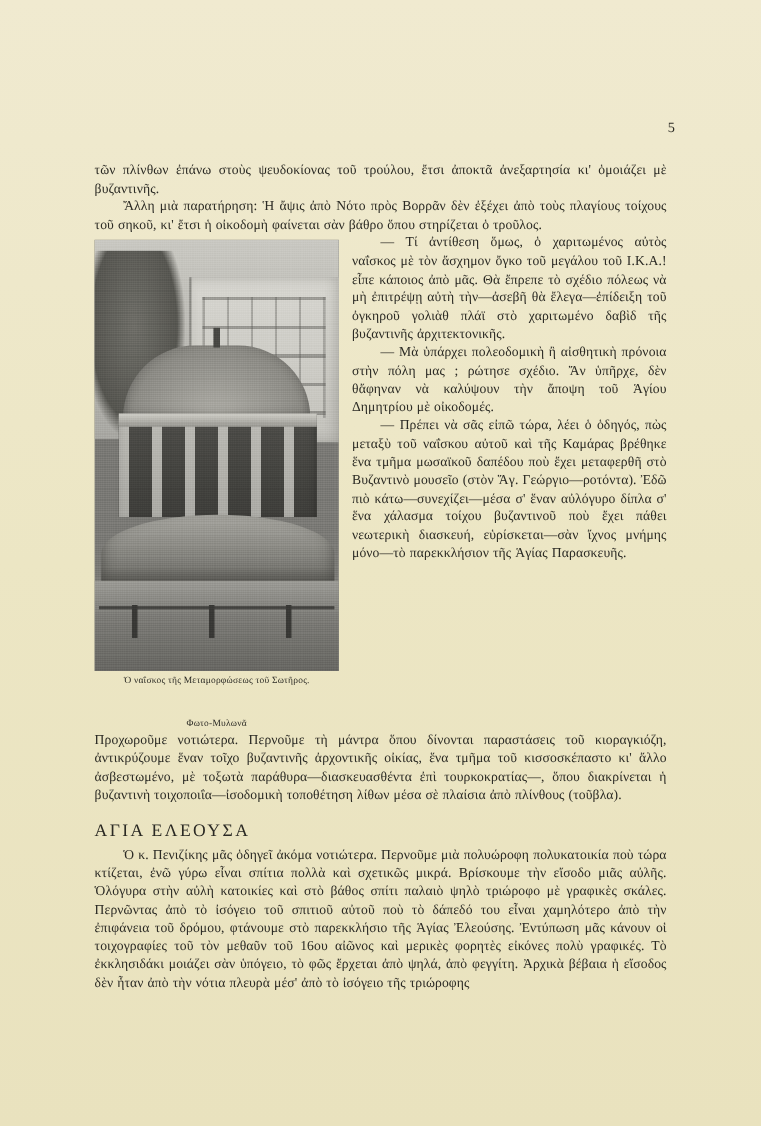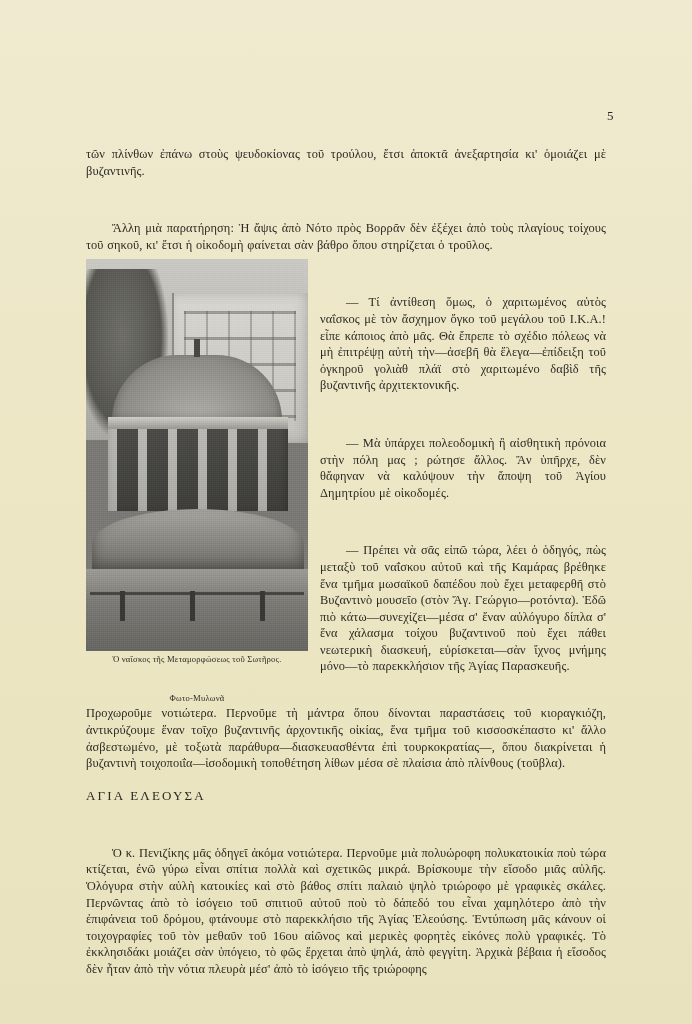--- a/index.html
+++ b/index.html
@@ -37,21 +37,20 @@
     margin: 0;
     font-size: 12.4px;
     line-height: 16.6px;
     text-align: justify;
     text-justify: inter-word;
     letter-spacing: 0.1px;
     word-spacing: 0.4px;
   }
   .indent {
     text-indent: 26px;
-    margin-top: 41px;
   }
   .figure-wrap {
     float: left;
     width: 222px;
     margin: 6px 12px 2px 0;
   }
   .photo {
     width: 222px;
     height: 392px;
     position: relative;
@@ -176,21 +175,21 @@
     line-height: 10.5px;
     text-align: center;
     letter-spacing: 0.2px;
   }
   .caption .credit {
     display: block;
     margin-top: 28px;
   }
   .section-head {
     margin: 16px 0 4px 0;
-    font-size: 13px;
+    font-size: 16px;
     letter-spacing: 2.2px;
   }
   .after-figure { clear: both; }
 </style>
 </head>
 <body>
 
 <div class="page">
 
   <div class="page-number">5</div>
@@ -215,21 +214,21 @@
         <div class="post" style="left:174px"></div>
         <div class="grain"></div>
       </div>
       <div class="caption">
         <span>Ὁ ναΐσκος τῆς Μεταμορφώσεως τοῦ Σωτῆρος.</span>
         <span class="credit">Φωτο-Μυλωνᾶ</span>
       </div>
     </div>
 
     <p class="indent">— Τί ἀντίθεση ὅμως, ὁ χαριτωμένος αὐτὸς ναΐσκος μὲ τὸν ἄσχημον ὄγκο τοῦ μεγάλου τοῦ Ι.Κ.Α.! εἶπε κάποιος ἀπὸ μᾶς. Θὰ ἔπρεπε τὸ σχέδιο πόλεως νὰ μὴ ἐπιτρέψῃ αὐτὴ τὴν—ἀσεβῆ θὰ ἔλεγα—ἐπίδειξη τοῦ ὀγκηροῦ γολιὰθ πλάϊ στὸ χαριτωμένο δαβὶδ τῆς βυζαντινῆς ἀρχιτεκτονικῆς.</p>
-    <p class="indent">— Μὰ ὑπάρχει πολεοδομικὴ ἢ αἰσθητικὴ πρόνοια στὴν πόλη μας ; ρώτησε ἄλλος. Ἄν ὑπῆρχε, δὲν θἄφηναν νὰ καλύψουν τὴν ἄποψη τοῦ Ἁγίου Δημητρίου μὲ οἰκοδομές.</p>
+    <p class="indent">— Μὰ ὑπάρχει πολεοδομικὴ ἢ αἰσθητικὴ πρόνοια στὴν πόλη μας ; ρώτησε σχέδιο. Ἄν ὑπῆρχε, δὲν θἄφηναν νὰ καλύψουν τὴν ἄποψη τοῦ Ἁγίου Δημητρίου μὲ οἰκοδομές.</p>
     <p class="indent">— Πρέπει νὰ σᾶς εἰπῶ τώρα, λέει ὁ ὁδηγός, πὼς μεταξὺ τοῦ ναΐσκου αὐτοῦ καὶ τῆς Καμάρας βρέθηκε ἕνα τμῆμα μωσαϊκοῦ δαπέδου ποὺ ἔχει μεταφερθῆ στὸ Βυζαντινὸ μουσεῖο (στὸν Ἅγ. Γεώργιο—ροτόντα). Ἐδῶ πιὸ κάτω—συνεχίζει—μέσα σ' ἕναν αὐλόγυρο δίπλα σ' ἕνα χάλασμα τοίχου βυζαντινοῦ ποὺ ἔχει πάθει νεωτερικὴ διασκευή, εὑρίσκεται—σὰν ἴχνος μνήμης μόνο—τὸ παρεκκλήσιον τῆς Ἁγίας Παρασκευῆς.</p>
     <p class="after-figure">Προχωροῦμε νοτιώτερα. Περνοῦμε τὴ μάντρα ὅπου δίνονται παραστάσεις τοῦ κιοραγκιόζη, ἀντικρύζουμε ἕναν τοῖχο βυζαντινῆς ἀρχοντικῆς οἰκίας, ἕνα τμῆμα τοῦ κισσοσκέπαστο κι' ἄλλο ἀσβεστωμένο, μὲ τοξωτὰ παράθυρα—διασκευασθέντα ἐπὶ τουρκοκρατίας—, ὅπου διακρίνεται ἡ βυζαντινὴ τοιχοποιΐα—ἰσοδομικὴ τοποθέτηση λίθων μέσα σὲ πλαίσια ἀπὸ πλίνθους (τοῦβλα).</p>
 
     <div class="section-head">ΑΓΙΑ ΕΛΕΟΥΣΑ</div>
 
     <p class="indent">Ὁ κ. Πενιζίκης μᾶς ὁδηγεῖ ἀκόμα νοτιώτερα. Περνοῦμε μιὰ πολυώροφη πολυκατοικία ποὺ τώρα κτίζεται, ἐνῶ γύρω εἶναι σπίτια πολλὰ καὶ σχετικῶς μικρά. Βρίσκουμε τὴν εἴσοδο μιᾶς αὐλῆς. Ὁλόγυρα στὴν αὐλὴ κατοικίες καὶ στὸ βάθος σπίτι παλαιὸ ψηλὸ τριώροφο μὲ γραφικὲς σκάλες. Περνῶντας ἀπὸ τὸ ἰσόγειο τοῦ σπιτιοῦ αὐτοῦ ποὺ τὸ δάπεδό του εἶναι χαμηλότερο ἀπὸ τὴν ἐπιφάνεια τοῦ δρόμου, φτάνουμε στὸ παρεκκλήσιο τῆς Ἁγίας Ἐλεούσης. Ἐντύπωση μᾶς κάνουν οἱ τοιχογραφίες τοῦ τὸν μεθαῦν τοῦ 16ου αἰῶνος καὶ μερικὲς φορητὲς εἰκόνες πολὺ γραφικές. Τὸ ἐκκλησιδάκι μοιάζει σὰν ὑπόγειο, τὸ φῶς ἔρχεται ἀπὸ ψηλά, ἀπὸ φεγγίτη. Ἀρχικὰ βέβαια ἡ εἴσοδος δὲν ἦταν ἀπὸ τὴν νότια πλευρὰ μέσ' ἀπὸ τὸ ἰσόγειο τῆς τριώροφης</p>
 
   </div>
 </div>
 

